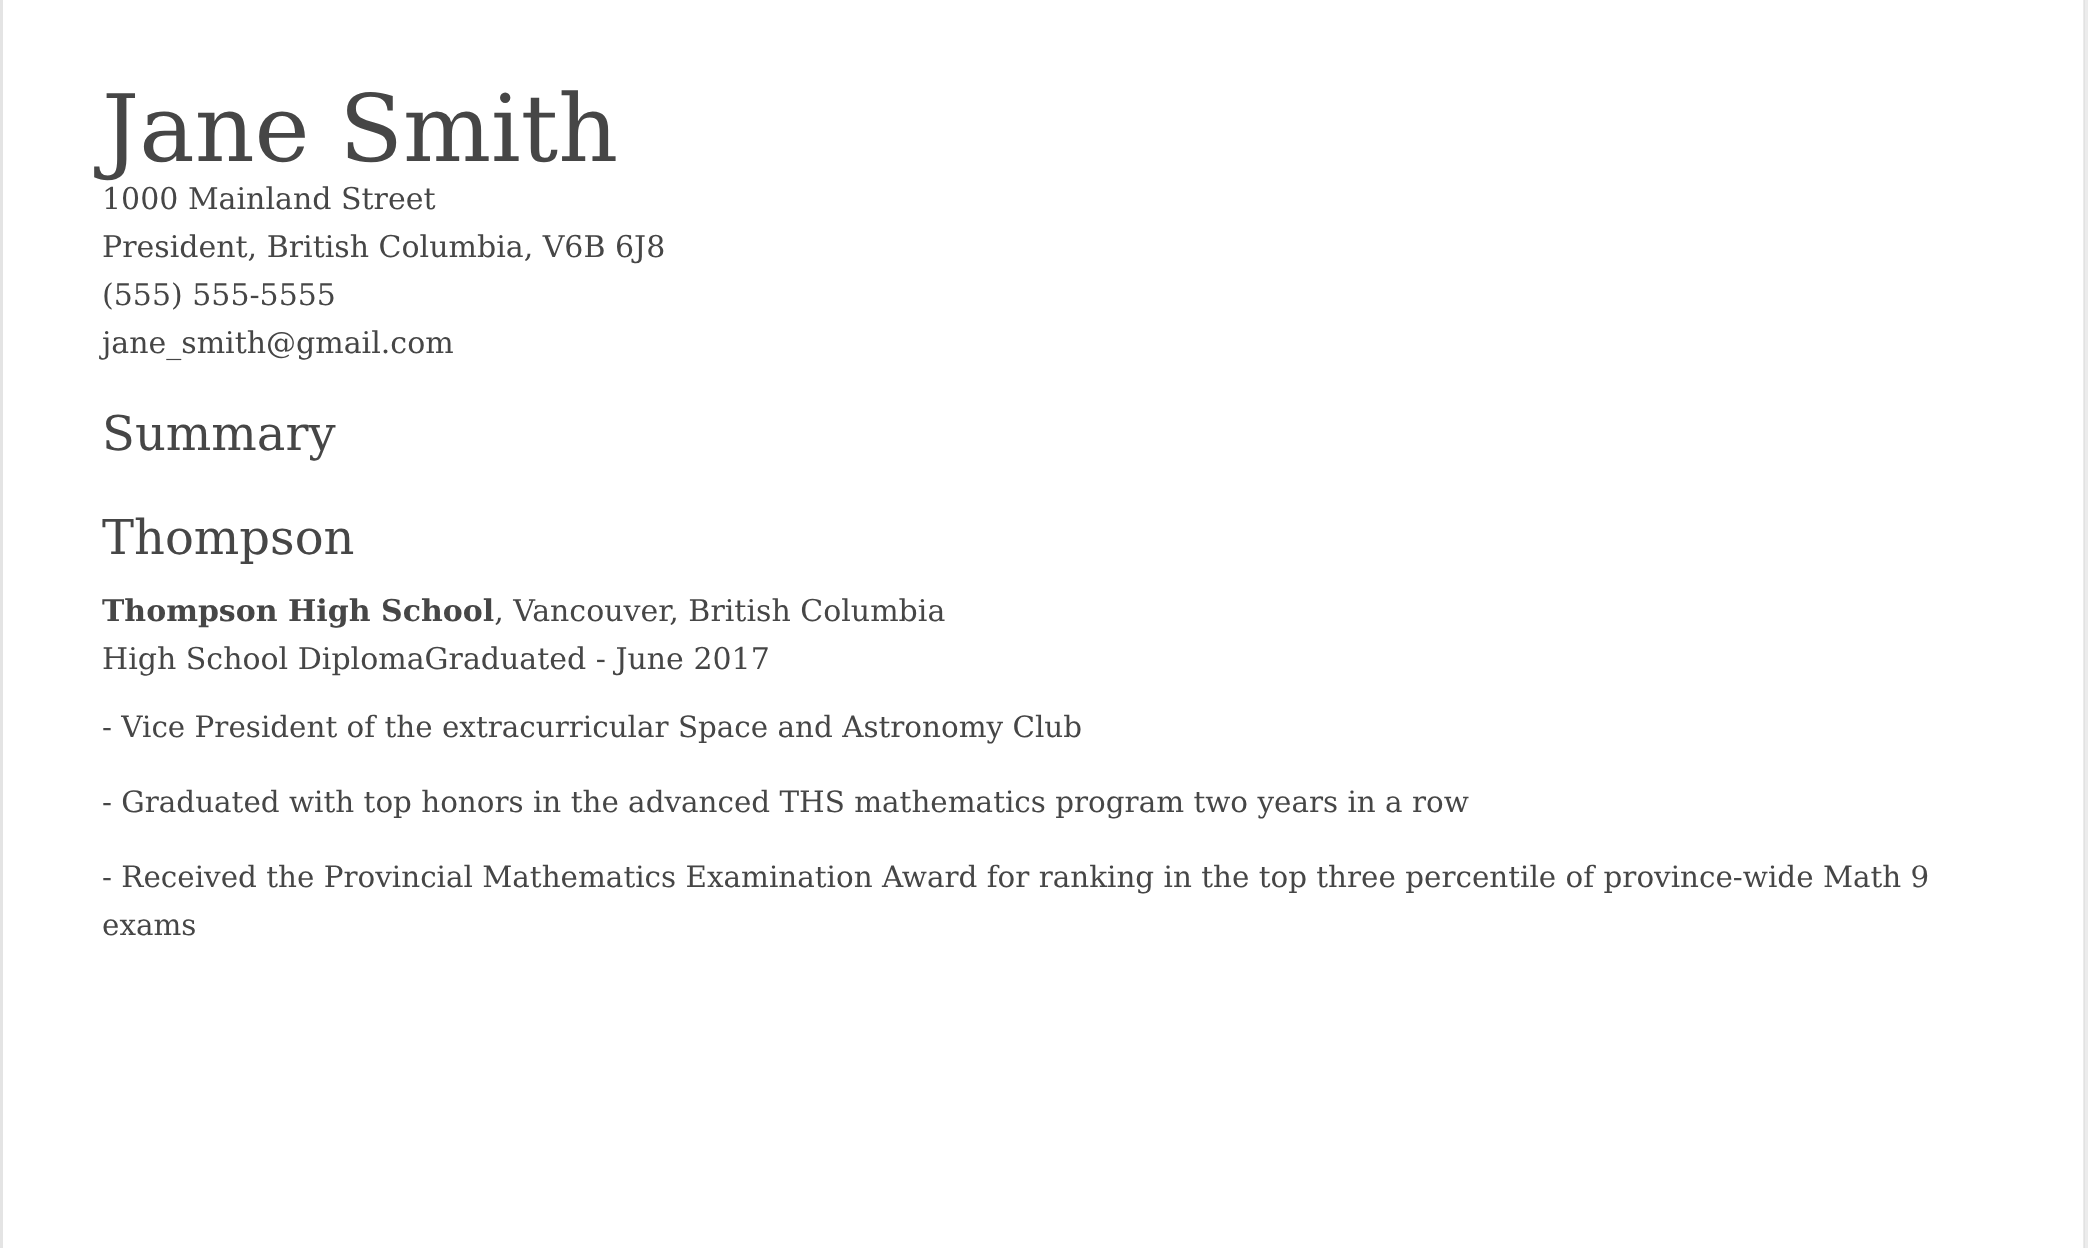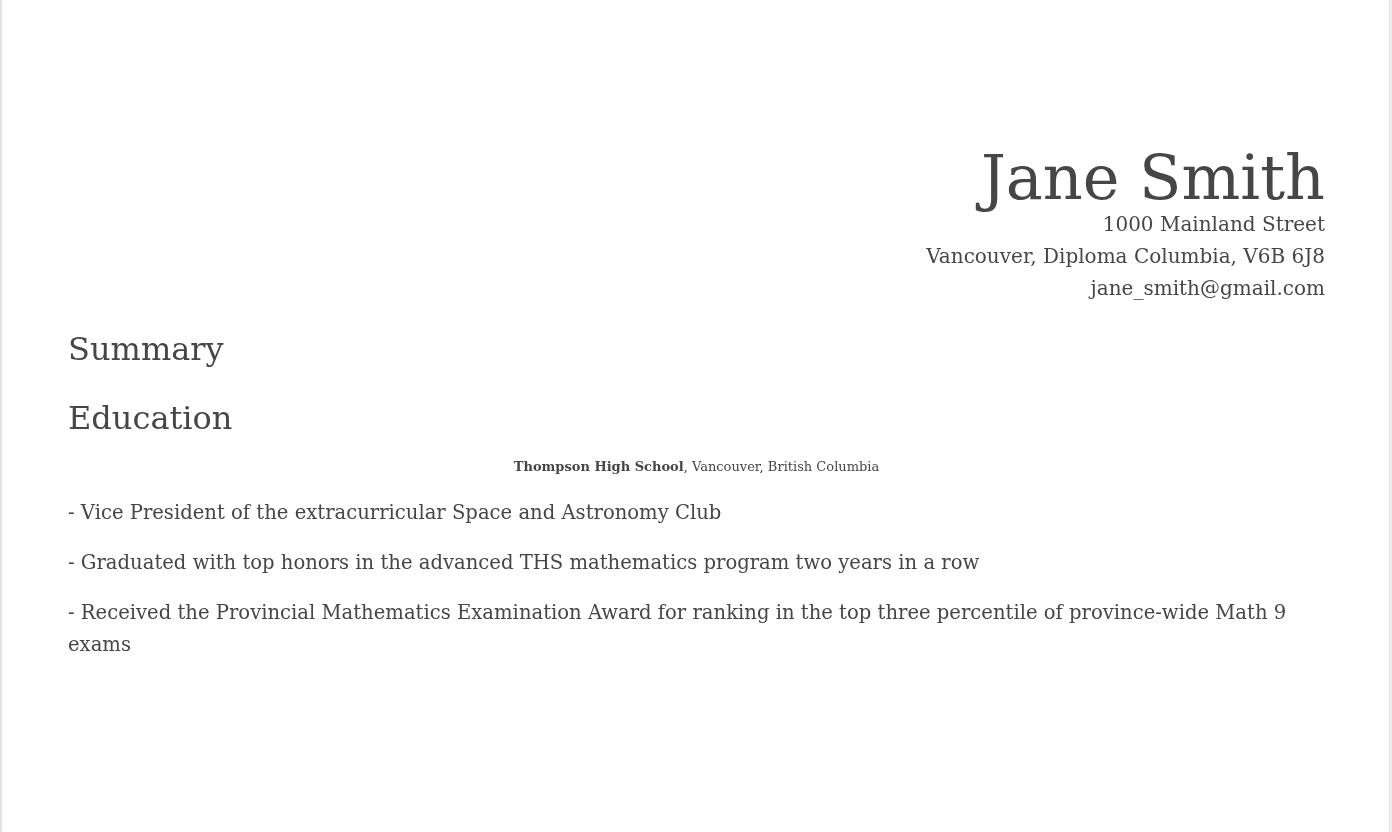--- a/index.html
+++ b/index.html
@@ -25,23 +25,22 @@
     border-left: 1px solid #e2e2e2;
     box-sizing: border-box;
   }
   .page {
     position: absolute;
     left: 68px;
     top: 0;
     width: 1257px;
   }
   .header {
-    text-align: right;
-    padding-top: 96px;
-    margin-top: 44px;
+    text-align: left;
+    padding-top: 48px;
   }
   .name {
     font-size: 62px;
     line-height: 76px;
     font-weight: normal;
     margin: 0;
     letter-spacing: 0px;
   }
   .contact-line {
     font-size: 20px;
@@ -59,55 +58,60 @@
   .body-text {
     font-size: 19.6px;
     line-height: 32px;
     margin: 0;
   }
   .summary-text { margin-top: 8px; }
   .education-title { margin-top: 19px; }
   .entry { margin-top: 8px; }
   .entry-row {
     display: flex;
-    justify-content: center;
-    font-size: 13px;
+    justify-content: flex-start;
+    font-size: 20px;
     line-height: 32px;
   }
   .school { font-weight: bold; }
   .bullets { margin-top: 14px; }
   .bullet {
     font-size: 19.6px;
     line-height: 32px;
     margin: 0 0 18px 0;
   }
 </style>
 </head>
 <body>
 
 <div class="edge-left"></div>
 <div class="edge-right"></div>
 
 <div class="page">
   <div class="header">
     <h1 class="name">Jane Smith</h1>
     <p class="contact-line contact-first">1000 Mainland Street</p>
-    <p class="contact-line">Vancouver, Diploma Columbia, V6B 6J8</p>
+    <p class="contact-line">President, British Columbia, V6B 6J8</p>
+    <p class="contact-line">(555) 555-5555</p>
     <p class="contact-line">jane_smith@gmail.com</p>
   </div>
 
   <section>
     <h2 class="section-title summary-title">Summary</h2>
   </section>
 
   <section>
-    <h2 class="section-title education-title">Education</h2>
+    <h2 class="section-title education-title">Thompson</h2>
     <div class="entry">
       <div class="entry-row">
         <span><span class="school">Thompson High School</span><span>, Vancouver, British Columbia</span></span>
+      </div>
+      <div class="entry-row">
+        <span>High School Diploma</span>
+        <span>Graduated - June 2017</span>
       </div>
       <div class="bullets">
         <p class="bullet">- Vice President of the extracurricular Space and Astronomy Club</p>
         <p class="bullet">- Graduated with top honors in the advanced THS mathematics program two years in a row</p>
         <p class="bullet">- Received the Provincial Mathematics Examination Award for ranking in the top three percentile of province-wide Math 9 exams</p>
       </div>
     </div>
   </section>
 </div>
 

